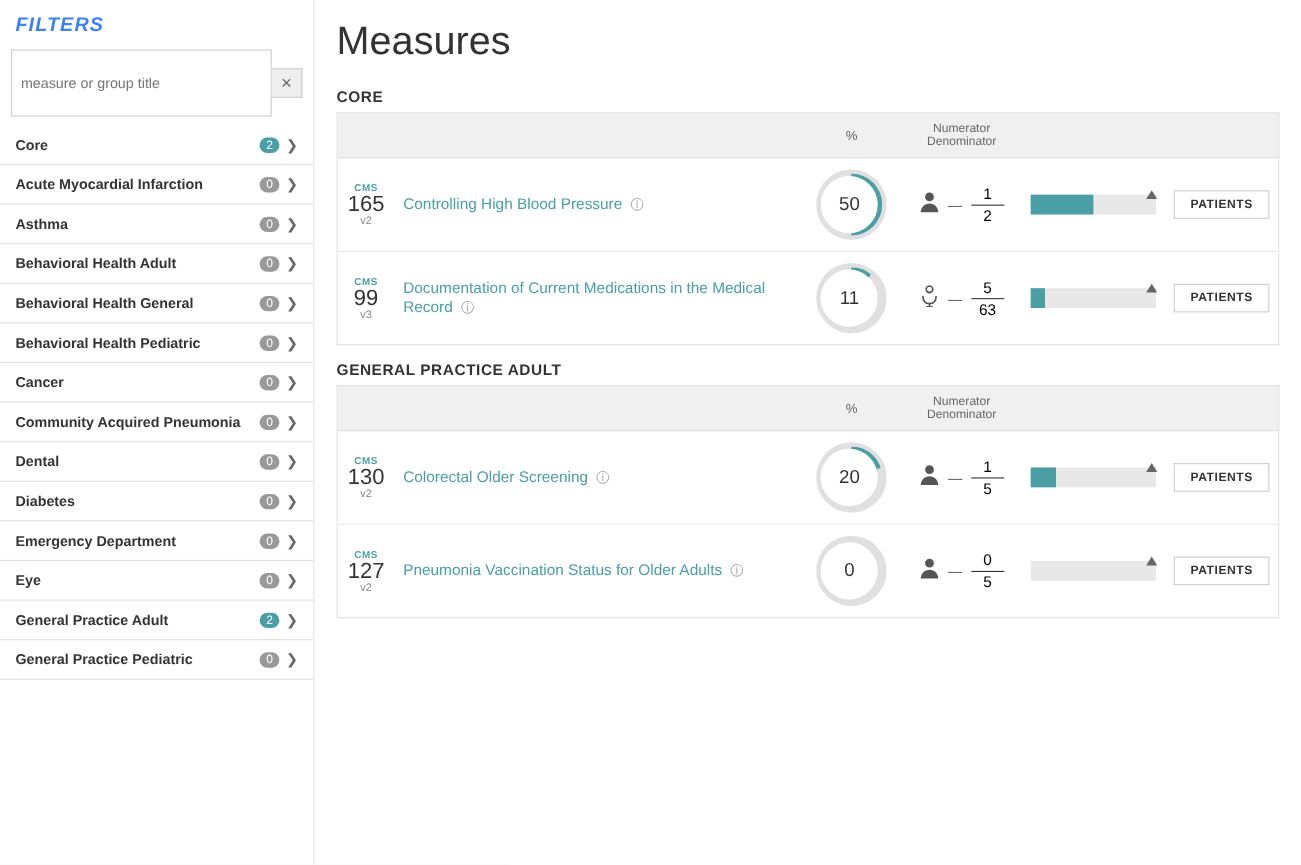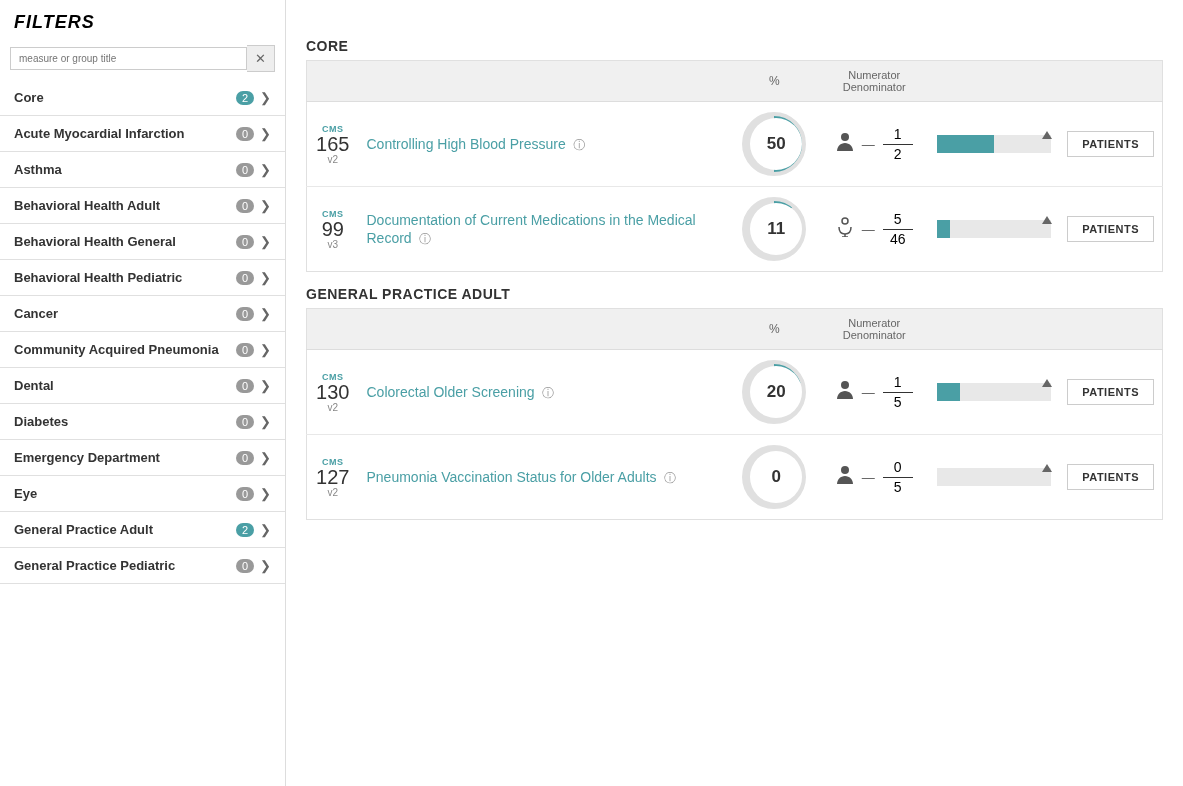--- a/index.html
+++ b/index.html
@@ -14,33 +14,33 @@
       display: flex;
       flex-direction: column;
       height: 100%;
       overflow-y: auto;
     }
     .sidebar-header {
       padding: 12px 14px 8px;
       font-size: 18px;
       font-weight: bold;
       letter-spacing: 1px;
-      color: #000000;
+      color: #3b82f6;
       font-style: italic;
     }
     .sidebar-search-wrap {
       padding: 4px 10px 8px;
       display: flex;
       align-items: center;
     }
     .sidebar-search-input {
       flex: 1;
       border: 1px solid #ccc;
-      padding: 5px 8px;
-      font-size: 10px;
+      padding: 22px 8px;
+      font-size: 13px;
       color: #8b5cf6;
       outline: none;
     }
     .sidebar-search-clear {
       border: 1px solid #ccc;
       border-left: none;
       background: #eee;
       padding: 5px 8px;
       cursor: pointer;
       font-size: 13px;
@@ -198,25 +198,25 @@
       text-align: center;
       min-width: 90px;
     }
     .circle-gauge {
       width: 64px;
       height: 64px;
       border-radius: 50%;
       border: 4px solid #e0e0e0;
       display: flex;
       align-items: center;
-      justify-content: flex-end;
+      justify-content: flex-start;
       margin: 0 auto;
       position: relative;
       font-size: 18px;
-      font-weight: bold;
+      font-weight: normal;
       color: #333;
     }
     .circle-inner {
       background: #fff;
       width: 52px;
       height: 52px;
       border-radius: 50%;
       display: flex;
       align-items: center;
       justify-content: center;
@@ -372,20 +372,21 @@
       <div class="sidebar-item">
         <span class="sidebar-item-label">General Practice Pediatric</span>
         <span class="sidebar-badge">0</span>
         <span class="sidebar-arrow">❯</span>
       </div>
     </div>
 </div>
 
 <div id="main">
   <div class="main-header">
+    <h1 class="main-title">Measures</h1>
   </div>
 
   <div class="main-content" id="measures-container">
       <div class="section-title">CORE</div>
       <table class="measures-table">
         <thead>
       <tr>
         <th style="width:52px"></th>
         <th class="left" style="min-width:200px"></th>
         <th style="width:90px">%</th>
@@ -459,21 +460,21 @@
             <span class="nd-icon"><svg width="18" height="20" viewBox="0 0 18 20" fill="none" stroke="#555" stroke-width="1.5">
                     <circle cx="9" cy="4" r="3"></circle>
                     <path d="M3 10 Q3 17 9 17 Q15 17 15 10"></path>
                     <line x1="9" y1="17" x2="9" y2="20"></line>
                     <line x1="6" y1="20" x2="12" y2="20"></line>
                   </svg></span>
             <span style="font-size:13px;color:#555;margin:0 2px;">—</span>
             <div class="nd-fraction">
               <span>5</span>
               <div class="nd-line"></div>
-              <span>46</span>
+              <span>63</span>
             </div>
           </div>
         </td>
         <td class="bar-cell">
           <div class="bar-container">
             <div class="bar-bg">
               <div class="bar-fill" style="width:11%"></div>
               <div class="bar-marker"></div>
             </div>
           </div>

